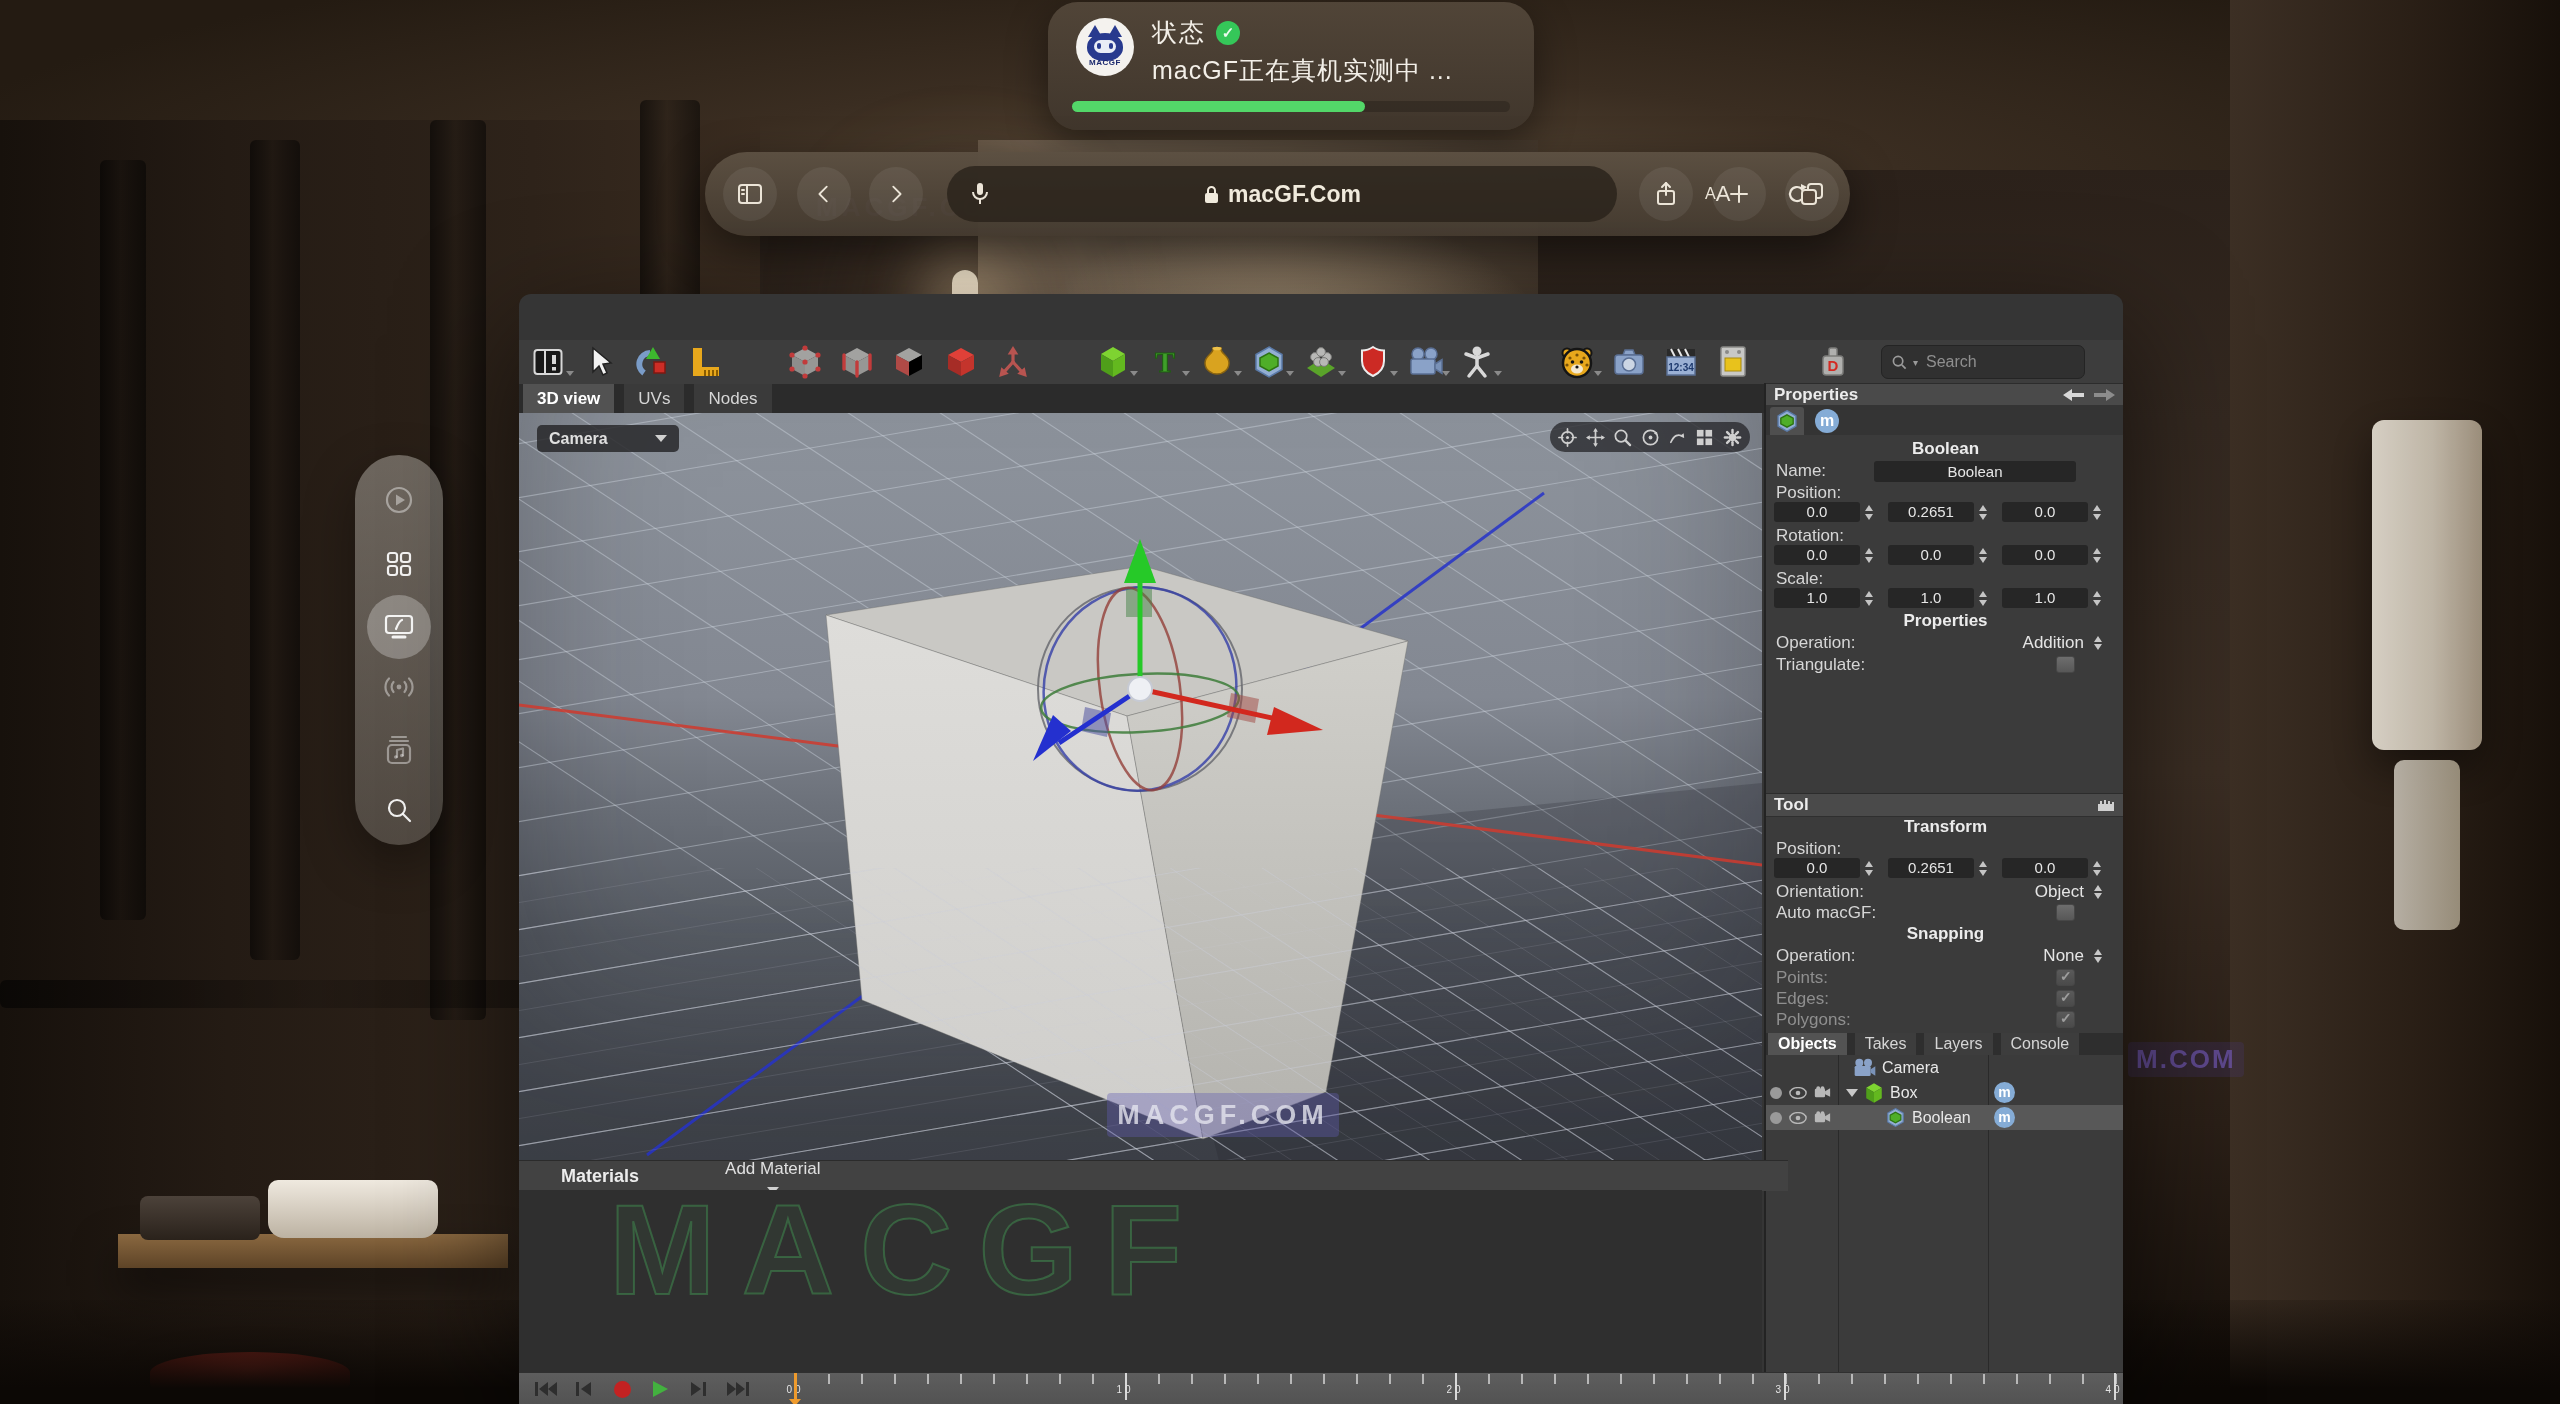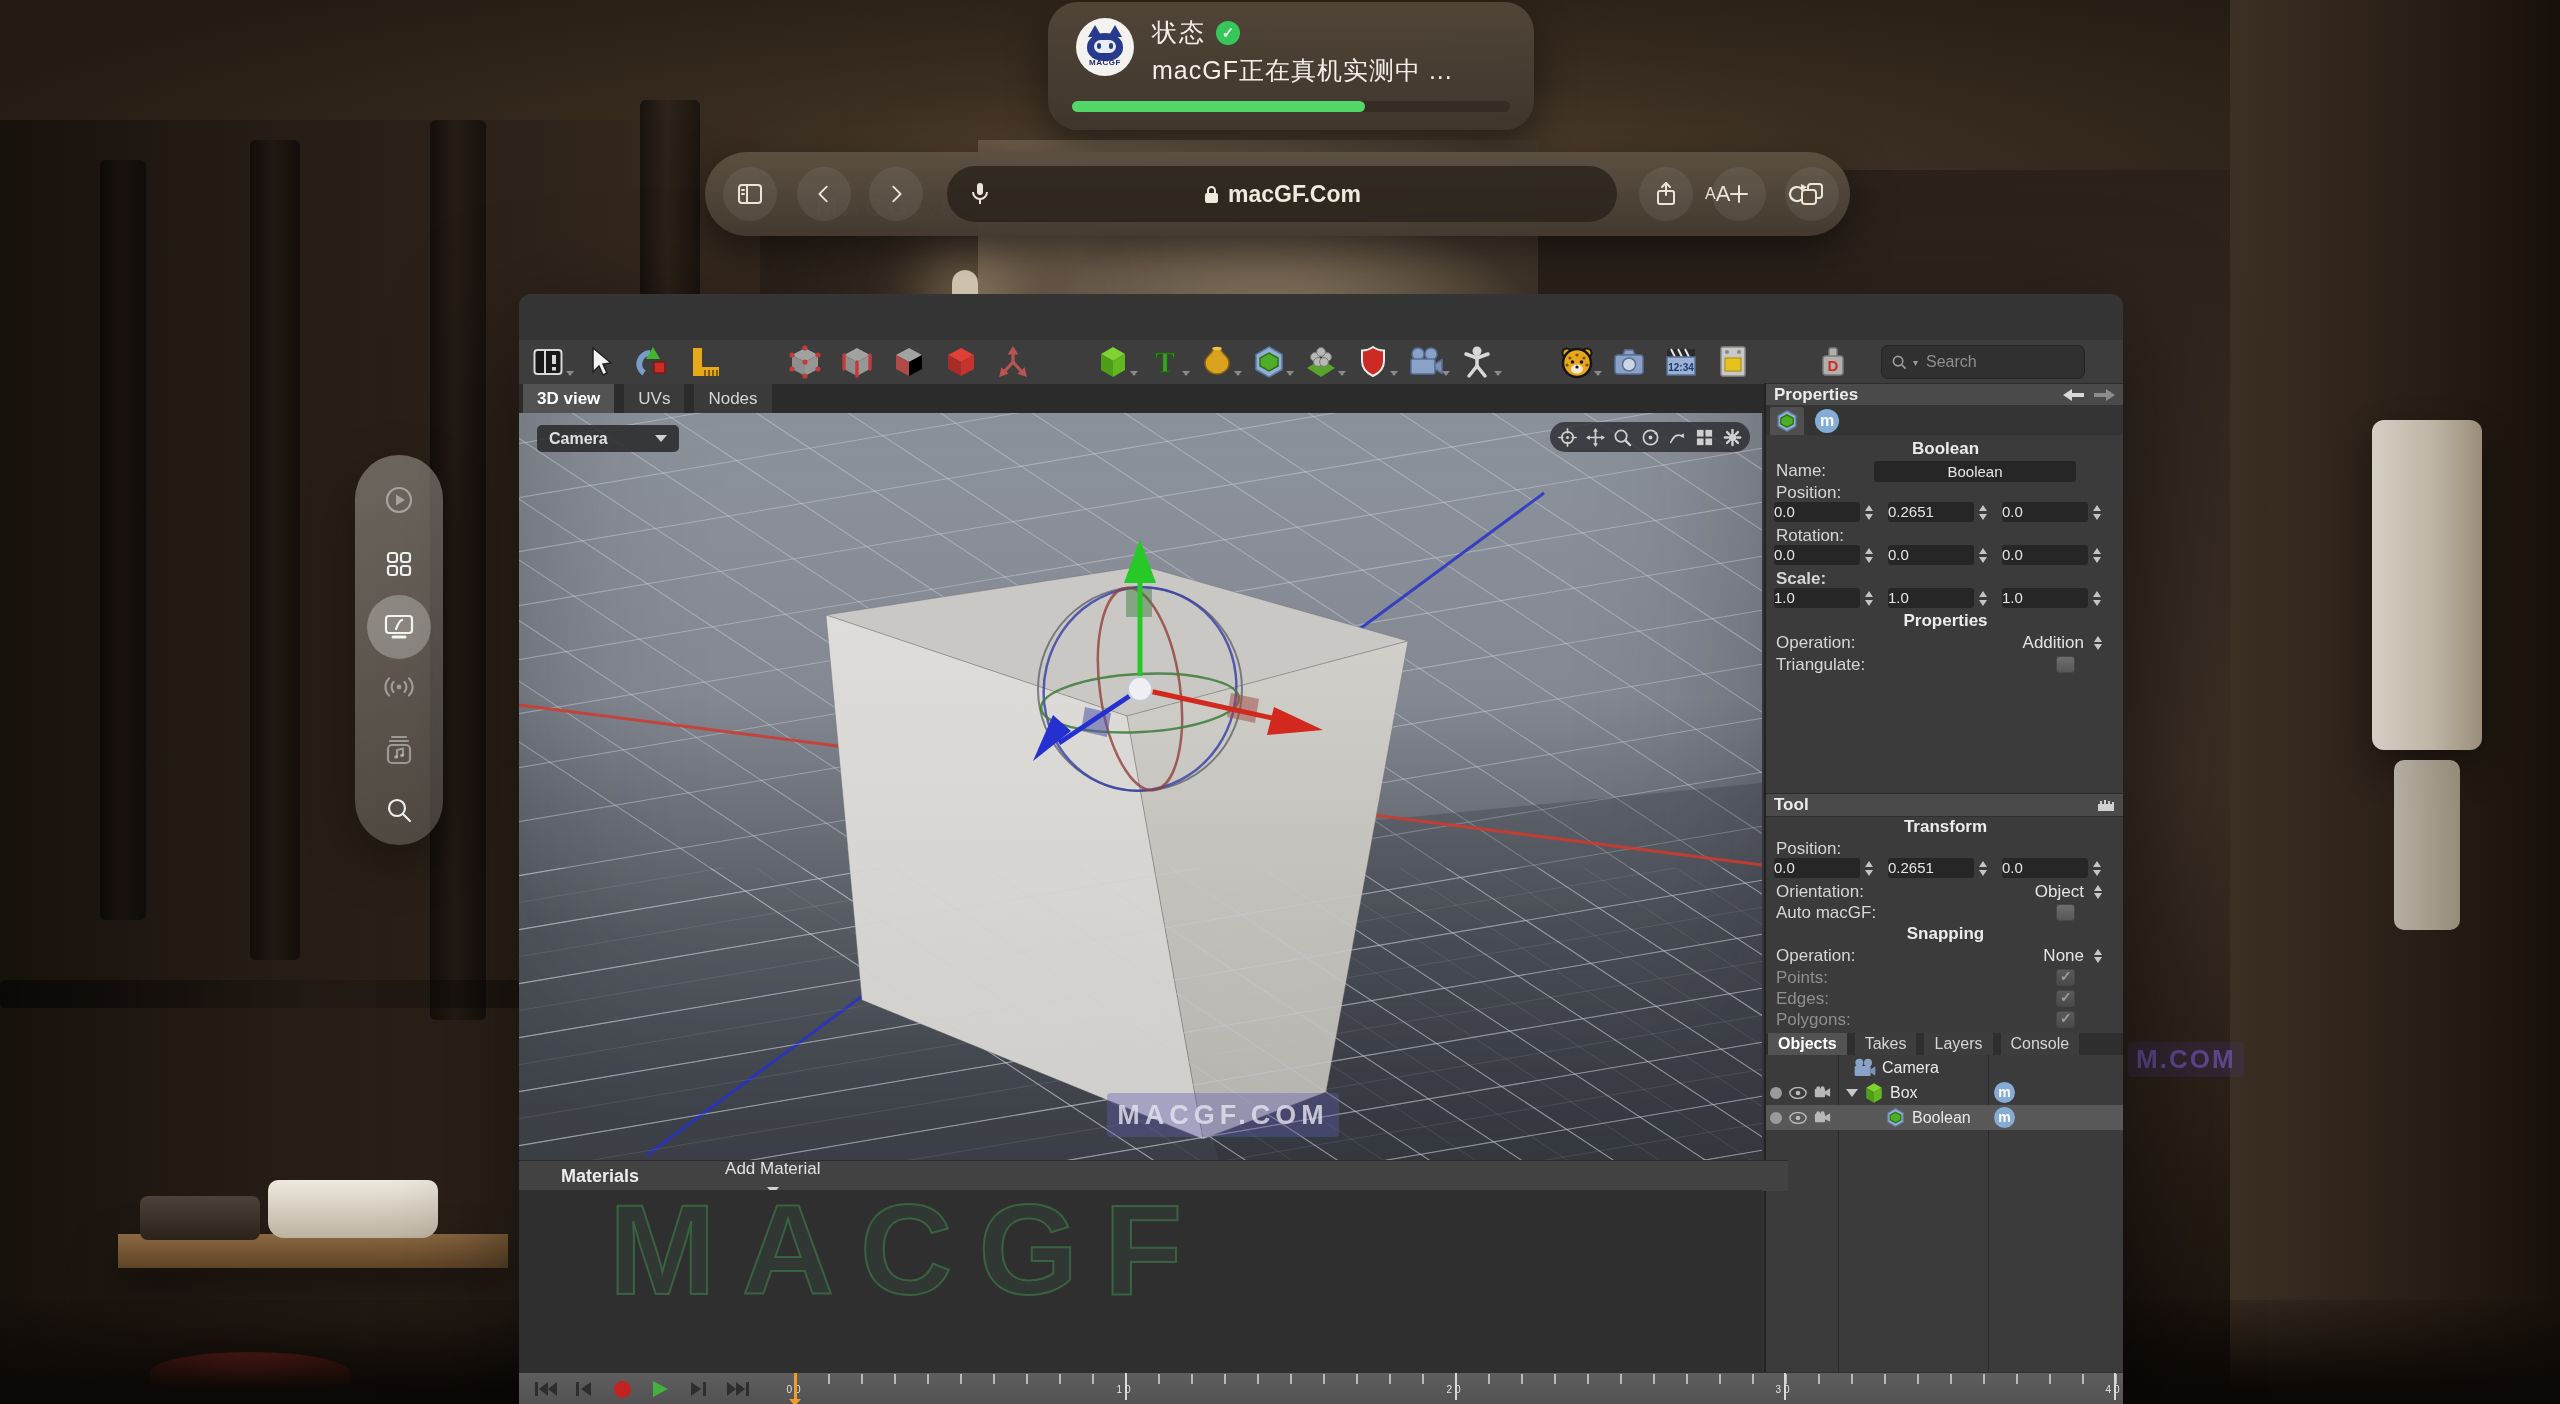--- a/index.html
+++ b/index.html
@@ -117,21 +117,21 @@
   
   .rpanel{position:absolute;left:1245px;top:89px;width:359px;height:989px;background:#3b3b3b;border-left:2px solid #232323;font-size:17px;}
   .rhdr{position:absolute;left:0;width:100%;height:22px;background:#4a4a4a;border-top:1px solid #2c2c2c;border-bottom:1px solid #2f2f2f;
     color:#ececec;font-weight:bold;line-height:22px;}
   .rhdr .t{margin-left:8px;}
   .rlabel{position:absolute;left:10px;color:#d6d6d6;line-height:20px;}
   .rlabel.dim{color:#8f8f8f;}
   .rcenter{position:absolute;left:0;width:100%;text-align:center;font-weight:bold;color:#ececec;line-height:20px;}
   .numrow{position:absolute;left:8px;display:flex;gap:13px;}
   .nf{display:flex;align-items:center;}
-  .nf .val{width:86px;height:20px;background:#262626;border-radius:3px;color:#e6e6e6;font-size:15px;line-height:20px;}
+  .nf .val{width:86px;height:20px;background:#262626;border-radius:3px;color:#e6e6e6;font-size:15px;text-align:center;line-height:20px;}
   .stepper{width:12px;height:20px;margin-left:3px;display:flex;flex-direction:column;align-items:center;justify-content:center;gap:3px;}
   .stepper .up{width:0;height:0;border-left:4.5px solid transparent;border-right:4.5px solid transparent;border-bottom:6px solid #c4c4c4;}
   .stepper .dn{width:0;height:0;border-left:4.5px solid transparent;border-right:4.5px solid transparent;border-top:6px solid #c4c4c4;}
   .namefield{position:absolute;left:108px;width:202px;height:21px;background:#262626;border-radius:3px;color:#e6e6e6;
     font-size:15px;text-align:center;line-height:21px;}
   .popval{position:absolute;color:#e4e4e4;line-height:20px;text-align:right;}
   .chev{position:absolute;width:12px;height:20px;display:flex;flex-direction:column;align-items:center;justify-content:center;gap:2px;}
   .chev .up{width:0;height:0;border-left:4.5px solid transparent;border-right:4.5px solid transparent;border-bottom:6px solid #c8c8c8;}
   .chev .dn{width:0;height:0;border-left:4.5px solid transparent;border-right:4.5px solid transparent;border-top:6px solid #c8c8c8;}
   .cb{position:absolute;width:17px;height:15px;border-radius:3px;background:linear-gradient(#6e6e6e,#575757);border:1px solid #474747;}
@@ -918,21 +918,21 @@
             </div>
           </div>
         <div class="nf">
             <div class="val">0.0</div>
             <div class="stepper">
               <i class="up"></i>
               <i class="dn"></i>
             </div>
           </div>
       </div>
-      <div class="rlabel" style="top:186px;font-weight:bold;">Scale:</div>
+      <div class="rlabel" style="top:186px;">Scale:</div>
       <div class="numrow" style="top:205px;">
         <div class="nf">
             <div class="val">1.0</div>
             <div class="stepper">
               <i class="up"></i>
               <i class="dn"></i>
             </div>
           </div>
         <div class="nf">
             <div class="val">1.0</div>

